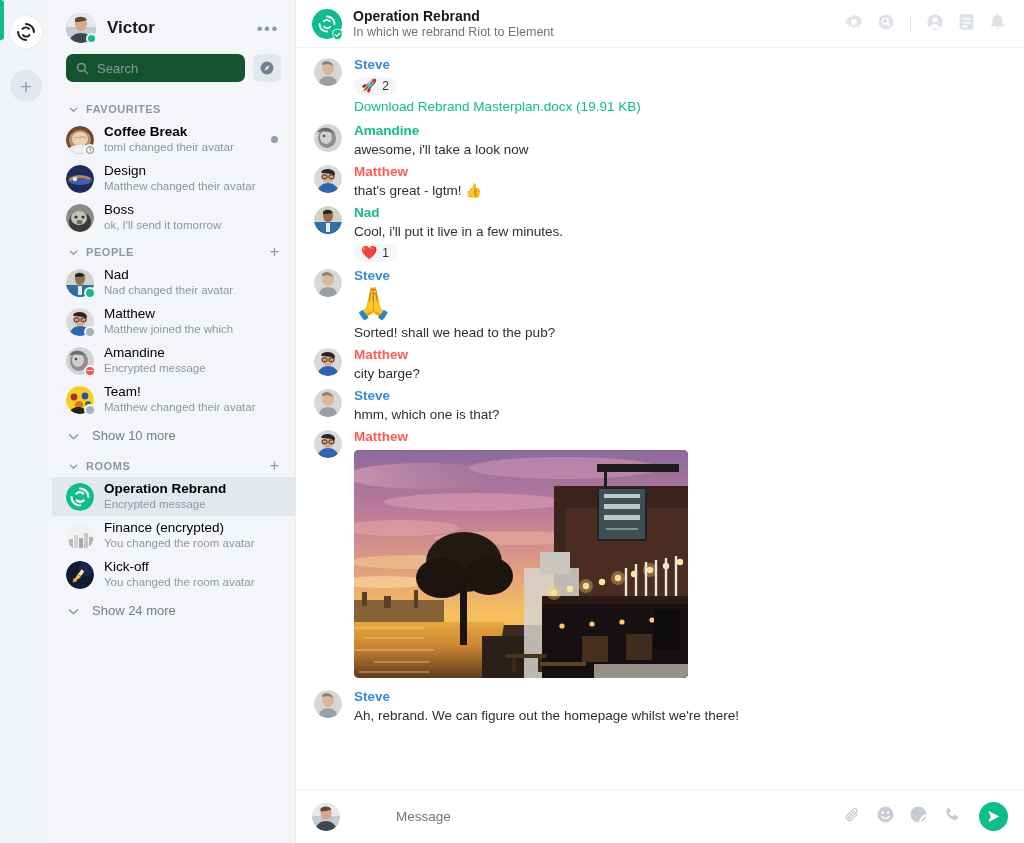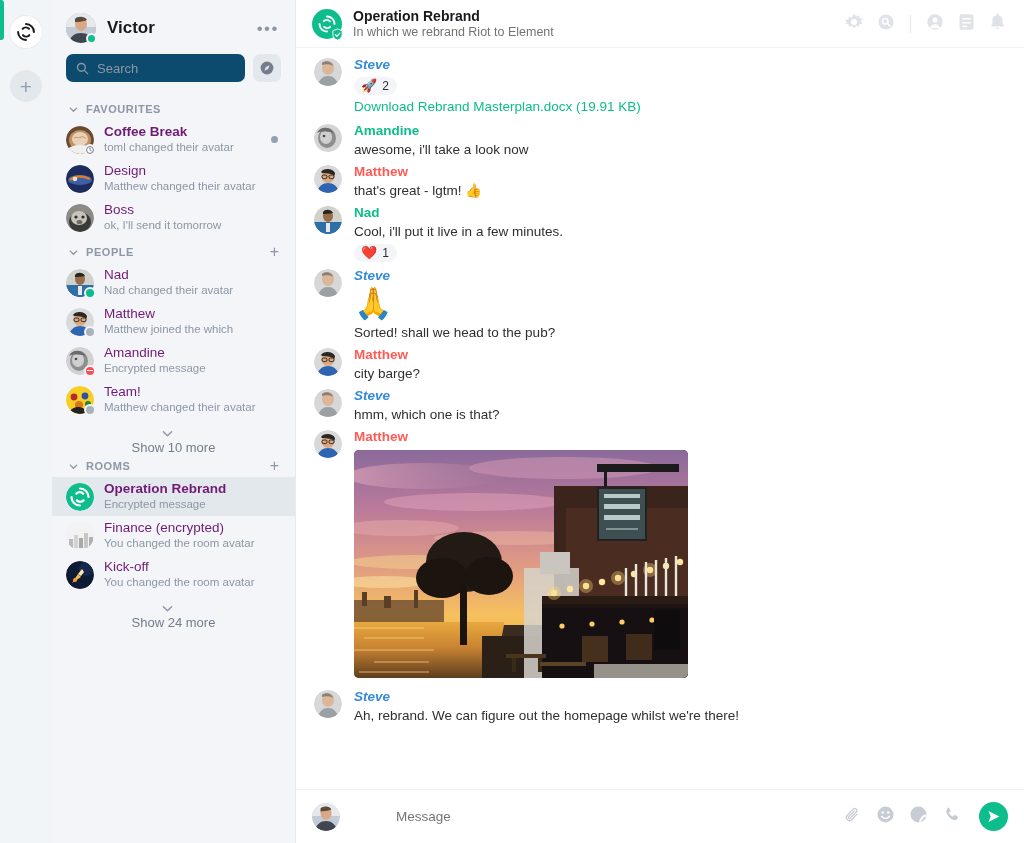--- a/index.html
+++ b/index.html
@@ -71,21 +71,21 @@
     color: #8d97a5; font-size: 17px; letter-spacing: 1.5px;
     padding: 0 2px; line-height: 1;
   }
 
   .search-row {
     display: flex; align-items: center; gap: 8px;
     padding: 2px 14px 12px 14px;
   }
   .search-box {
     flex: 1; height: 28px; border-radius: 7px;
-    background: #0c4a6e;
+    background: #14532d;
     display: flex; align-items: center; padding: 0 10px;
     gap: 8px;
   }
   .search-box .sicon { color: #8d97a5; display: flex; }
   .search-ph { font-size: 13px; color: #8d97a5; }
   .explore-btn {
     width: 28px; height: 28px; border-radius: 7px;
     background: #e3e8ed; display: flex; align-items: center; justify-content: center;
     color: #737d8c;
   }
@@ -115,21 +115,21 @@
     position: relative;
   }
   .room-row.selected { background: #e3e8ed; border-radius: 0px; }
   .ravatar-wrap { position: relative; width: 28px; height: 28px; flex: 0 0 28px; }
   .ravatar {
     width: 28px; height: 28px; border-radius: 50%;
     overflow: hidden; display: block;
   }
   .rtext { flex: 1; min-width: 0; }
   .rname {
-    font-size: 13.5px; color: #701a75; font-weight: 600;
+    font-size: 13.5px; color: #000000; font-weight: 600;
     white-space: nowrap; overflow: hidden; text-overflow: ellipsis;
     line-height: 16px;
   }
   .rname.plain { font-weight: 400; }
   .rsub {
     font-size: 11.5px; color: #8d97a5;
     white-space: nowrap; overflow: hidden; text-overflow: ellipsis;
     line-height: 15px;
   }
   .unread-dot {
@@ -144,21 +144,21 @@
   }
   .badge-online { background: #0dbd8b; }
   .badge-offline { background: #a9b2bc; }
   .badge-dnd { background: #ff4b55; }
   .badge-dnd::after {
     content: ""; width: 6px; height: 1.5px; background: #fff; display: block;
   }
   .badge-clock { background: #ffffff; }
 
   .show-more {
-    display: flex; align-items: center; padding: 8px 14px; height: 32px; flex-direction: column;
+    display: flex; align-items: flex-end; padding: 8px 14px; height: 32px;
   }
   .show-more .chev { margin-right: 12px; }
   .show-more-label { font-size: 13px; color: #737d8c; }
 
   
   .main {
     flex: 1; height: 843px; display: flex; flex-direction: column;
     background: #ffffff; min-width: 0;
   }
   .room-header {
@@ -195,21 +195,21 @@
   }
   .ev {
     display: flex; gap: 12px; padding: 2px 0 2px 0; align-items: flex-start;
   }
   .ev-av {
     width: 28px; height: 28px; border-radius: 50%;
     overflow: hidden; flex: 0 0 28px; margin-top: 2px;
   }
   .ev-body { flex: 1; min-width: 0; }
   .sender { font-size: 13.5px; font-weight: bold; line-height: 18px; }
-  .sender.steve { color: #368bd6; font-style: italic; }
+  .sender.steve { color: #368bd6; }
   .sender.amandine { color: #0dbd8b; }
   .sender.matthew { color: #ff5b55; }
   .sender.nad { color: #0dbd8b; }
   .mtext {
     font-size: 13.5px; color: #2e2f32; line-height: 19px;
     word-wrap: break-word;
   }
   .mlink { font-size: 13.5px; color: #0dbd8b; line-height: 22px; display: block; }
   .reaction {
     display: inline-flex; align-items: center; gap: 5px;

